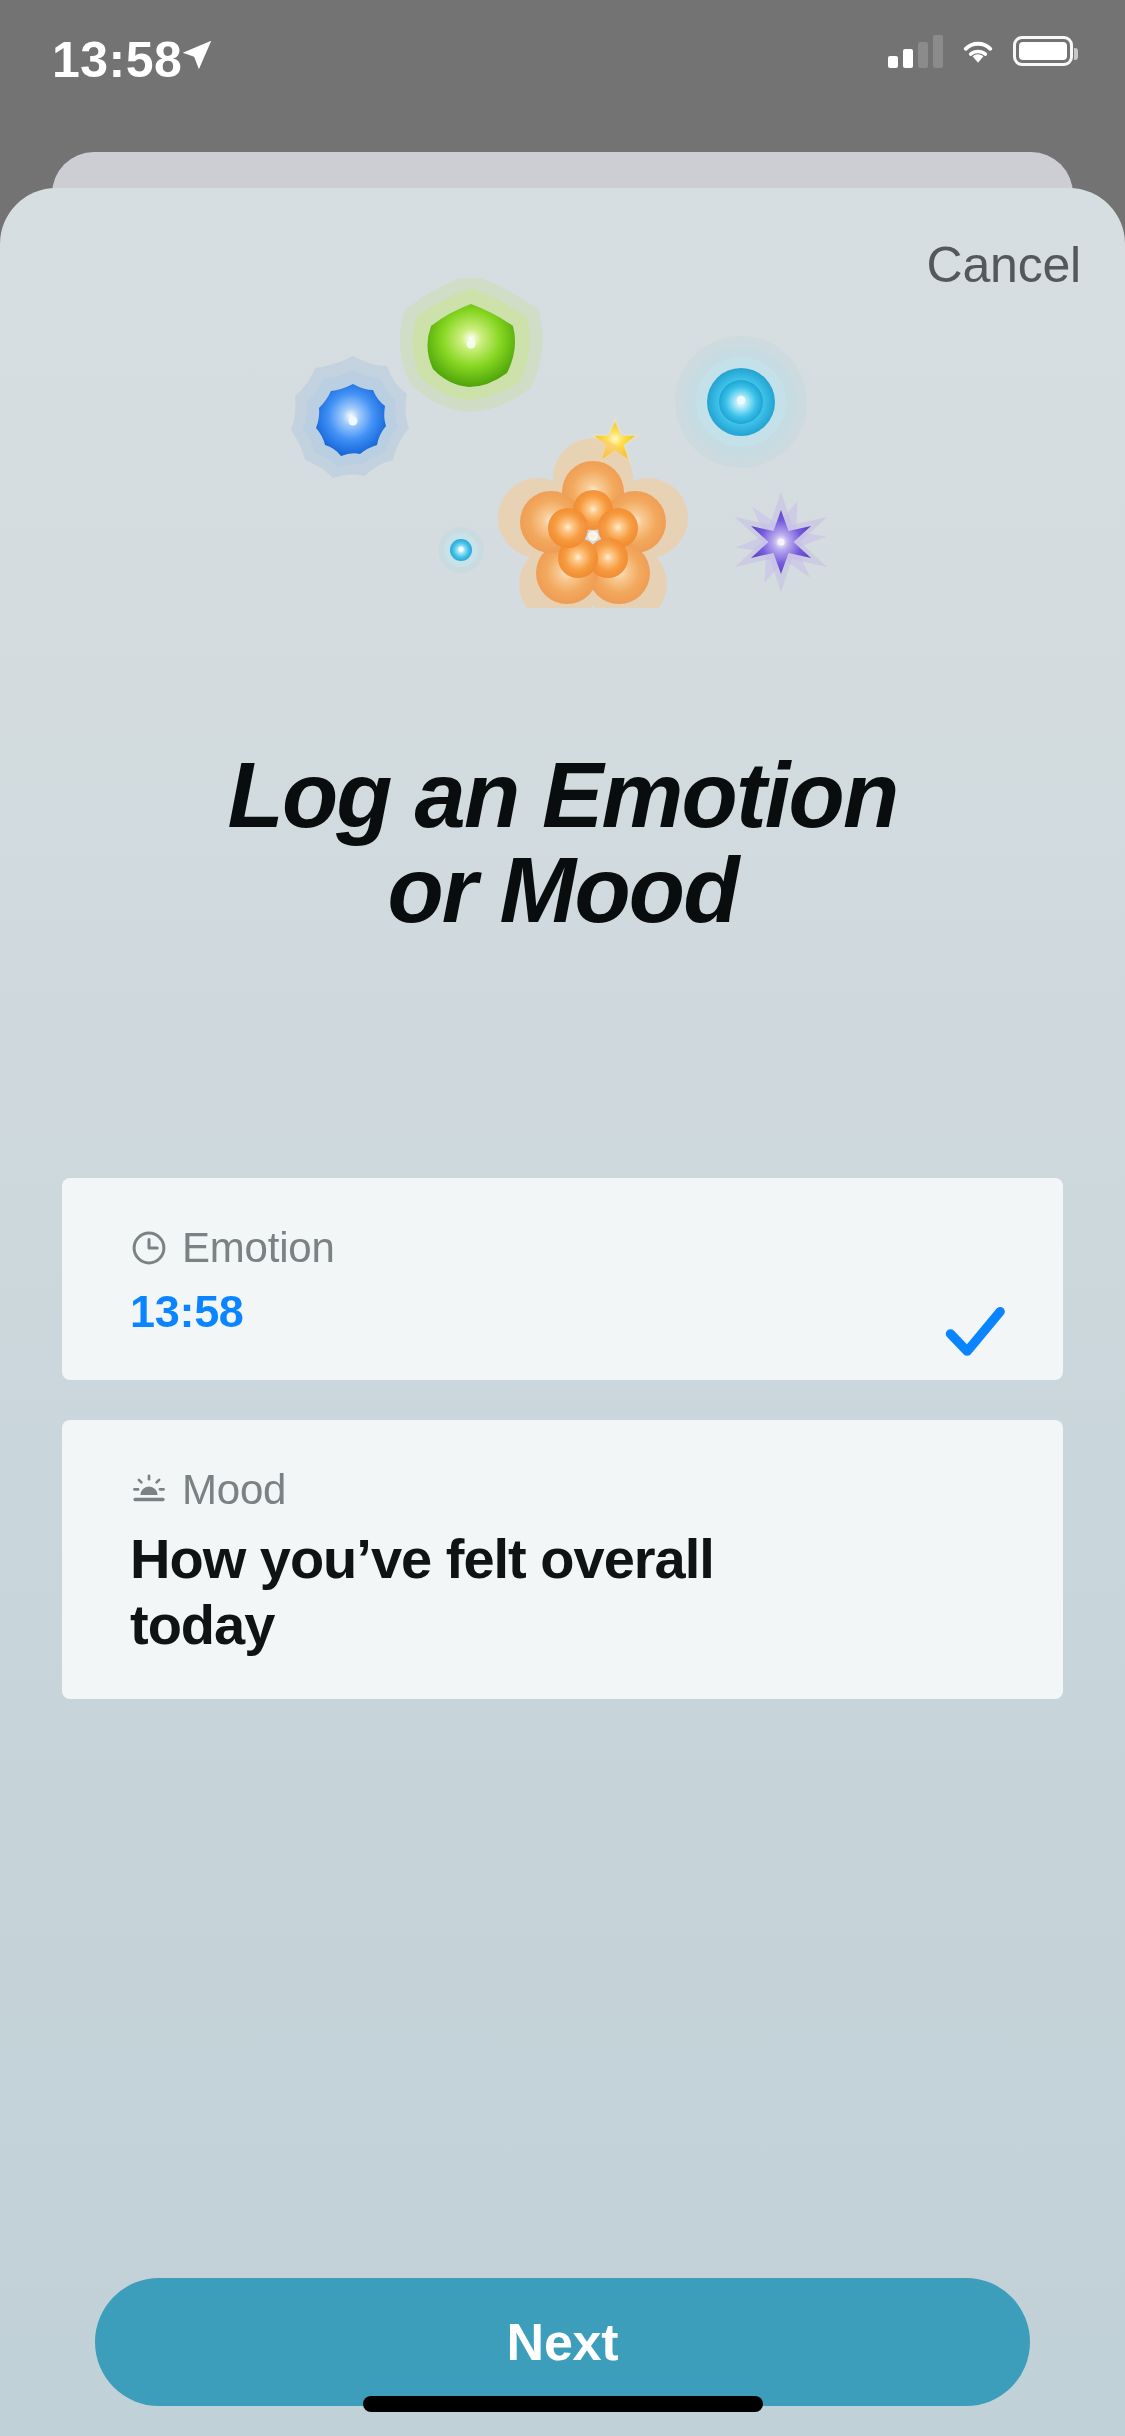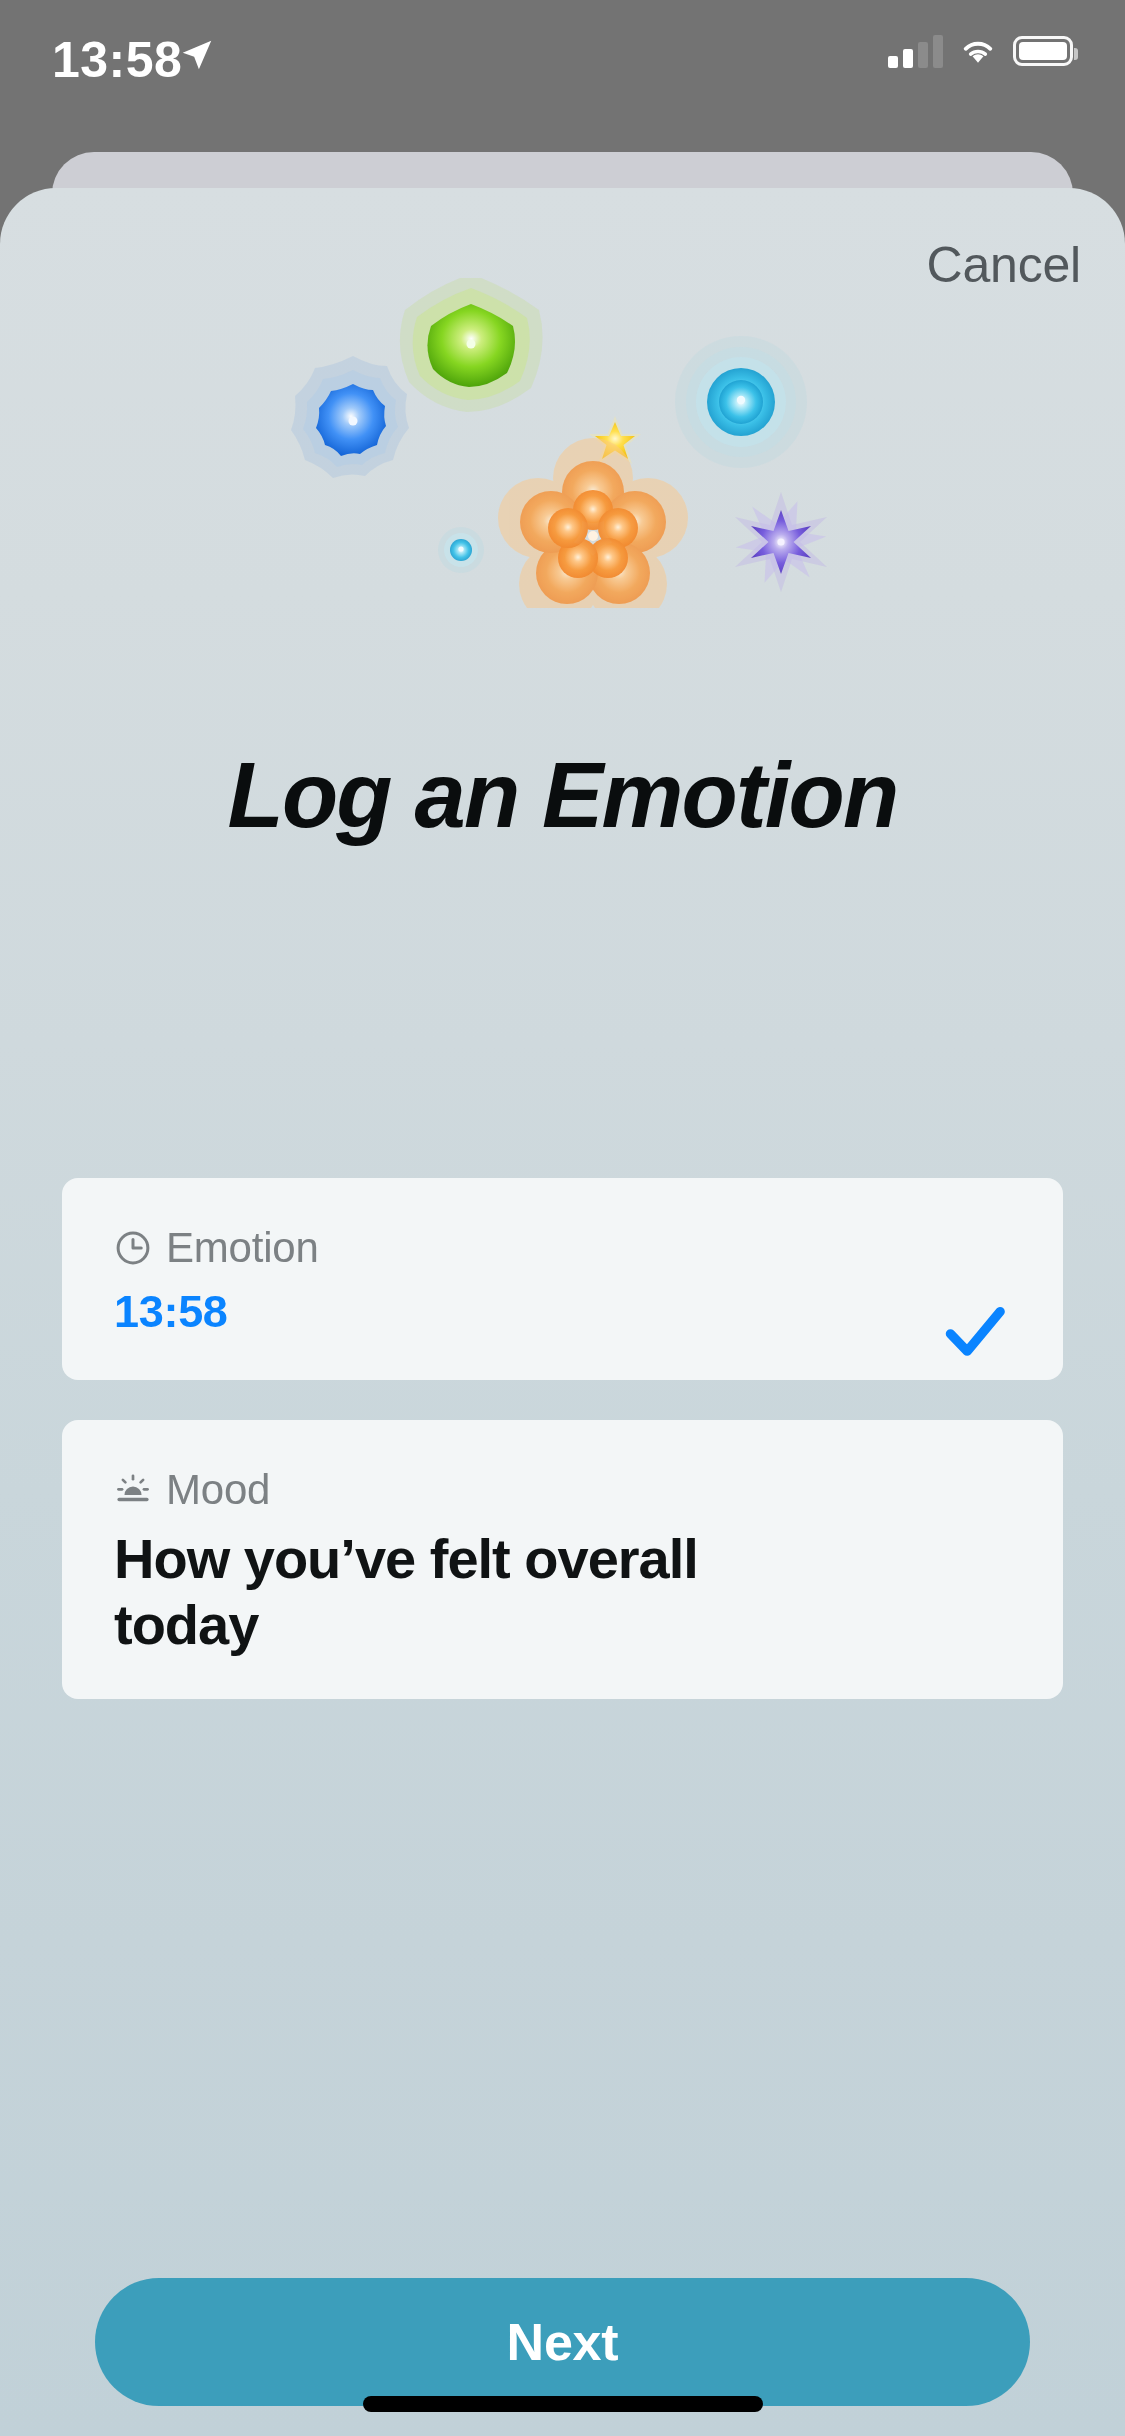--- a/index.html
+++ b/index.html
@@ -121,22 +121,22 @@
     font-style:italic;
   }
 
   
   .cards {
     position:absolute; left:62px; right:62px; top:990px;
   }
   .card {
     position:relative;
     background:#f3f6f7;
-    border-radius:16px;
-    padding:46px 44px 42px 52px;
+    border-radius:8px;
+    padding:46px 44px 42px 68px;
     margin-bottom:40px;
     cursor:pointer;
   }
   .card-head {
     display:flex; align-items:center; gap:14px;
     margin-bottom:12px;
   }
   .card-head .ic { width:38px; height:38px; flex:0 0 38px; }
   .card-kind {
     font-size:42px;
@@ -343,20 +343,21 @@
             <path d="M0,-44 L10,-15 L40,-22 L17,0 L40,22 L10,15 L0,44 L-10,15 L-40,22 L-17,0 L-40,-22 L-10,-15 Z"></path>
           </g>
           <path fill="url(#gPurple)" opacity="0.95" d="M0,-32 L7.5,-11 L30,-16 L12.5,0 L30,16 L7.5,11 L0,32 L-7.5,11 L-30,16 L-12.5,0 L-30,-16 L-7.5,-11 Z"></path>
           <circle cx="0" cy="0" r="3.6" fill="#f6f2ff"></circle>
         </g>
       </svg>
     </div>
 
     <div class="title">
       <div>Log an Emotion</div>
+      <div>or Mood</div>
     </div>
 
     <div class="cards">
 
       <div class="card">
         <div class="card-head">
           <svg class="ic" viewBox="0 0 24 24">
             <circle cx="12" cy="12" r="9.4" fill="none" stroke="#7c8184" stroke-width="1.9"></circle>
             <path d="M12 6.6 V12 H17.2" fill="none" stroke="#7c8184" stroke-width="1.9" stroke-linecap="round" stroke-linejoin="round"></path>
           </svg>

